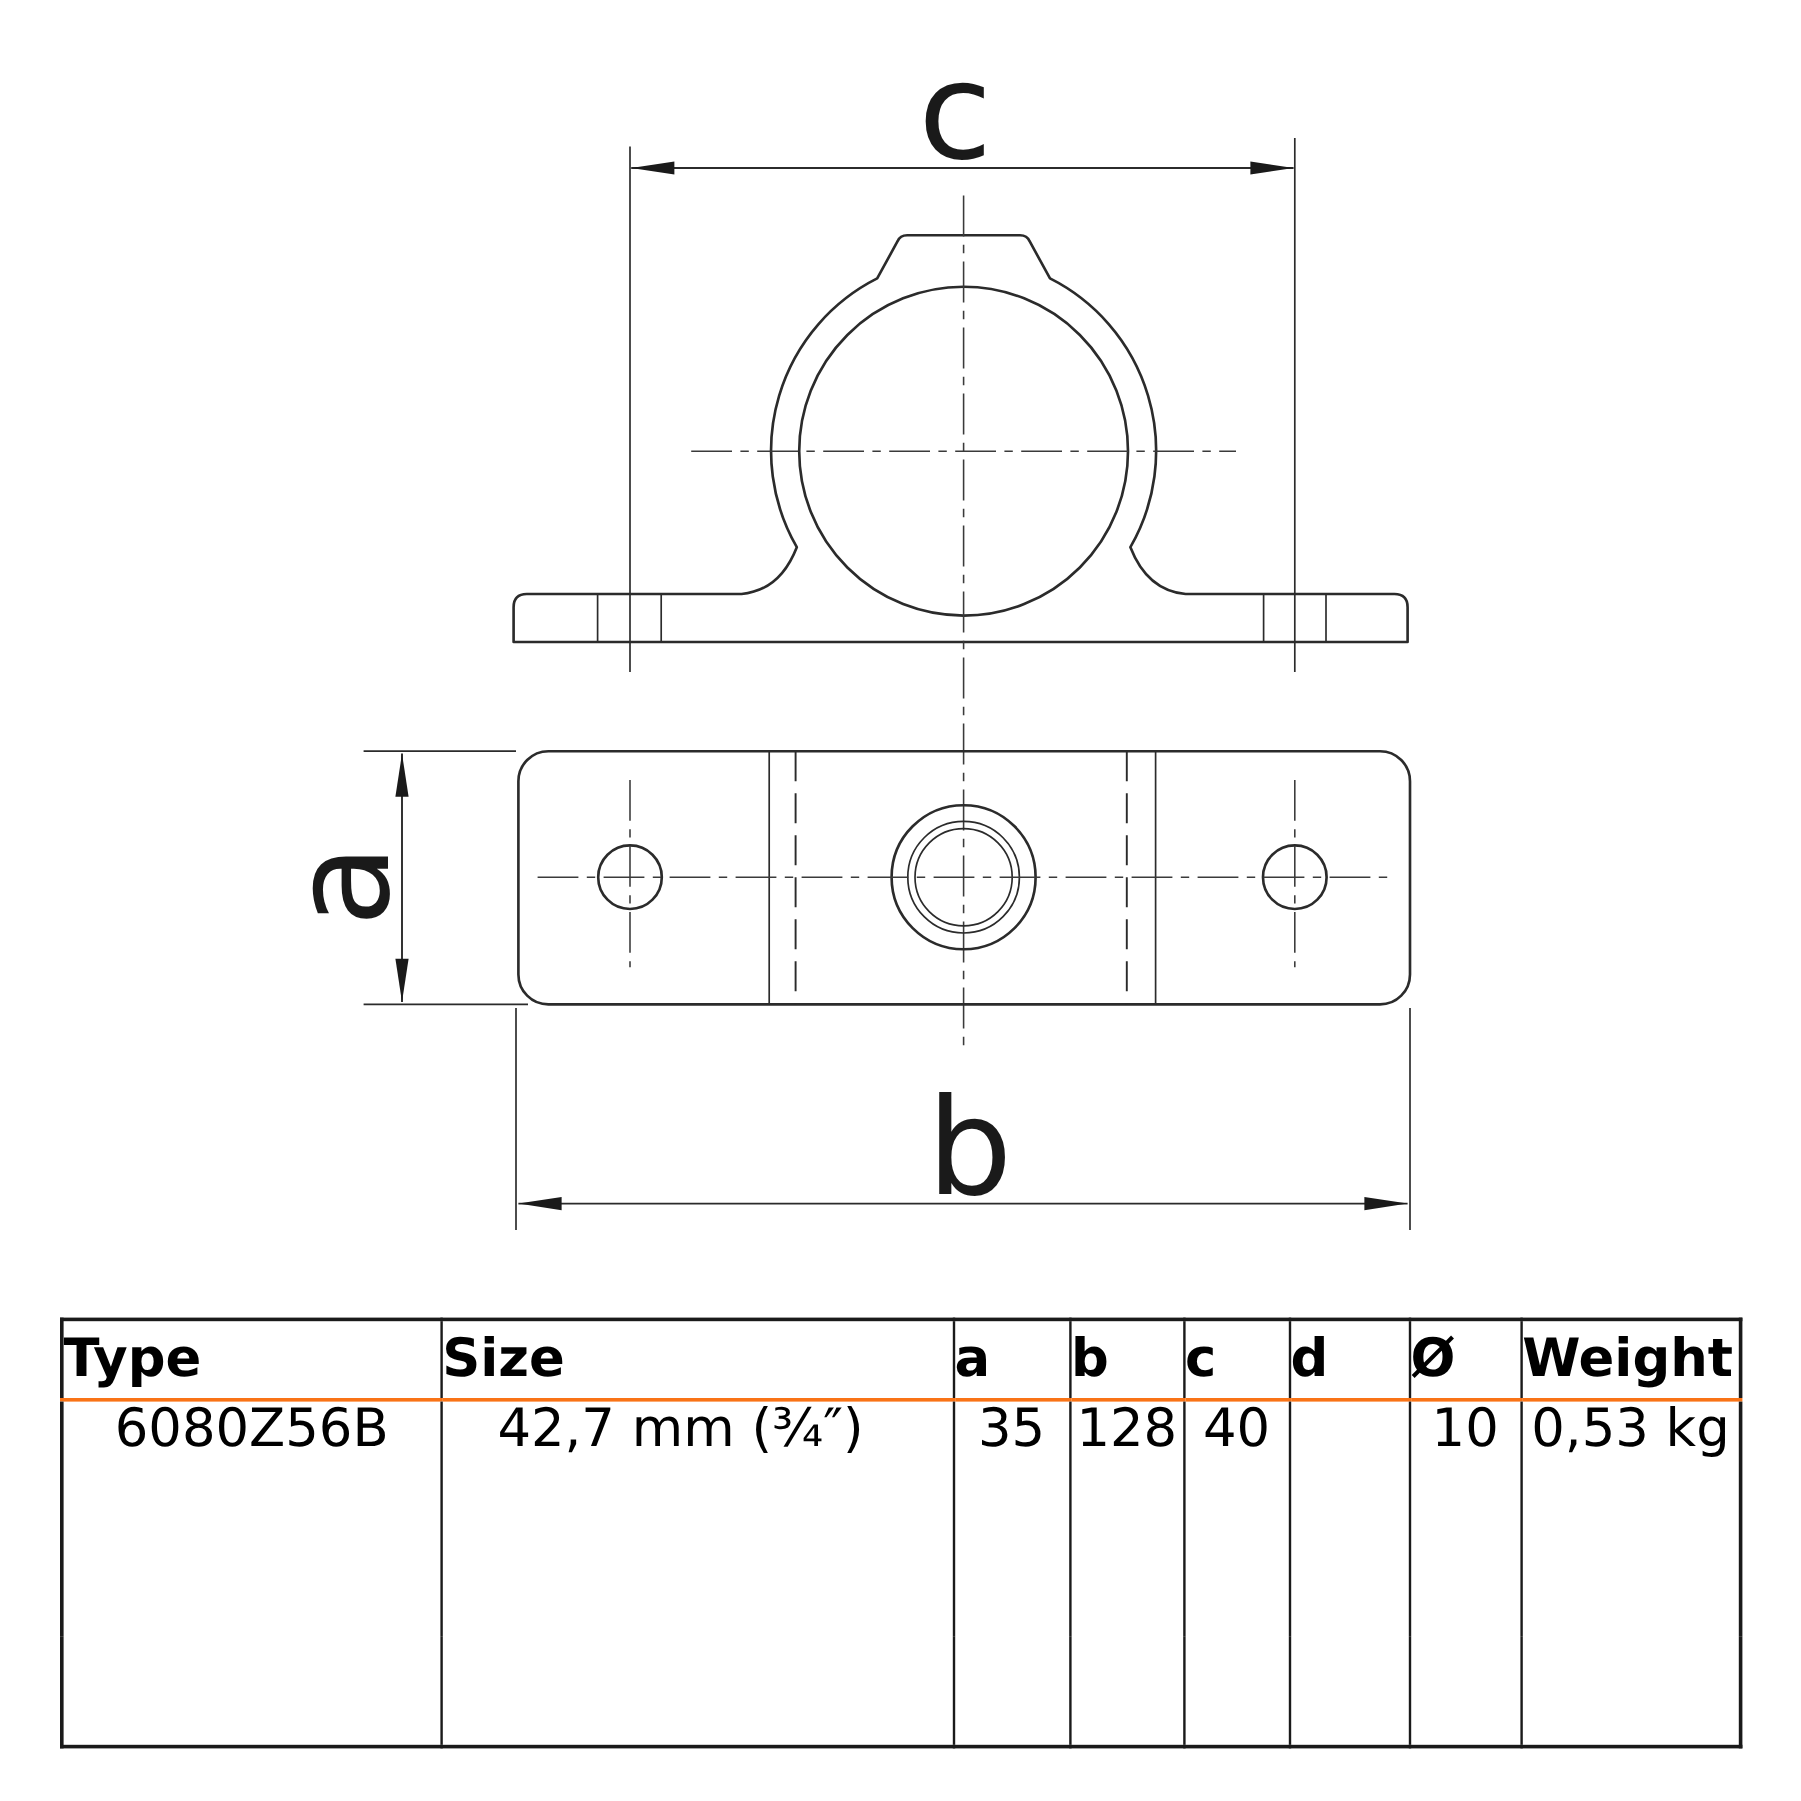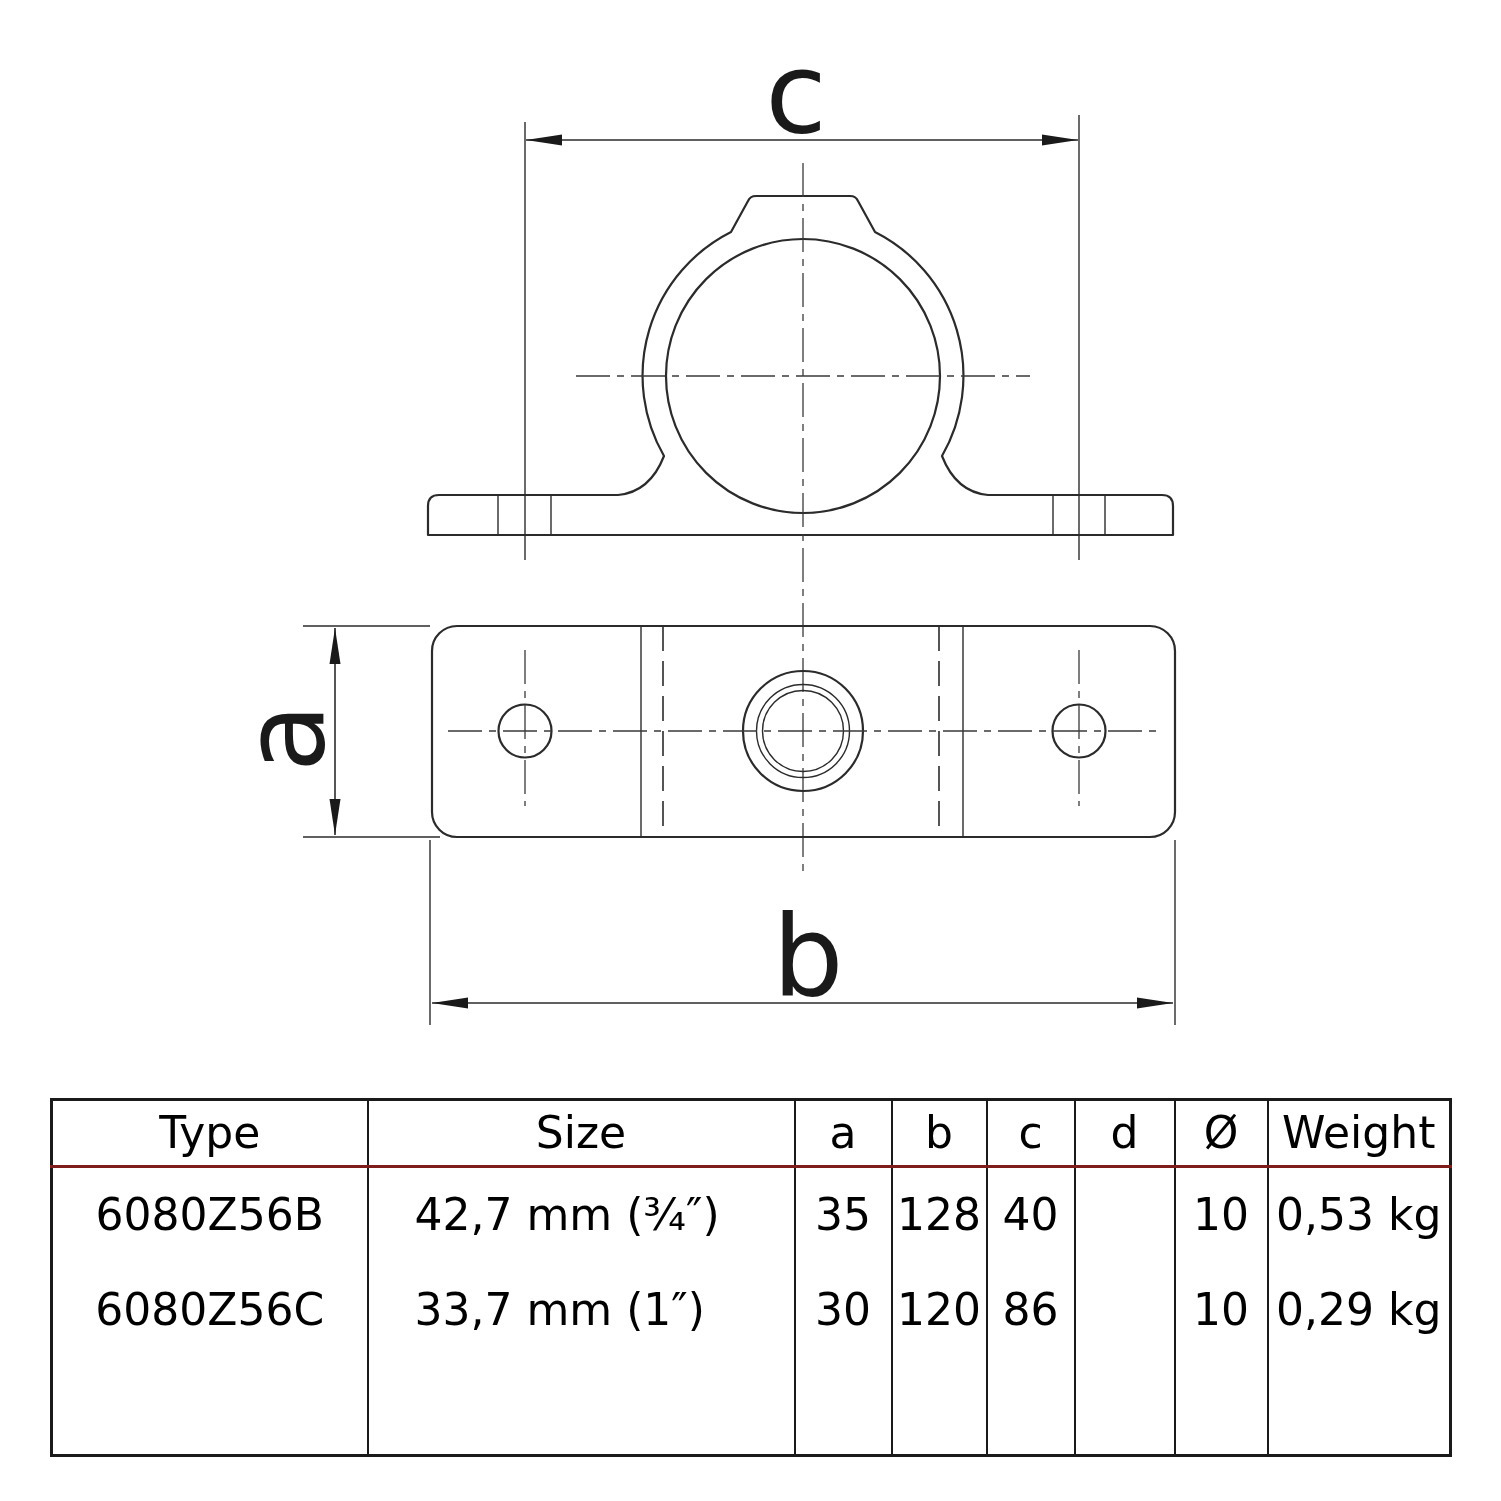--- a/index.html
+++ b/index.html
@@ -13,24 +13,24 @@
   .hiddenline{fill:none;stroke:#2b2b2b;stroke-width:1.6;stroke-dasharray:25 10;}
   .dimline{fill:none;stroke:#2b2b2b;stroke-width:1.6;}
   .arrow{fill:#1a1a1a;stroke:none;}
   .dimtext{fill:#1a1a1a;font-size:112px;font-family:"DejaVu Sans", sans-serif;}
 
   #spec-table{position:absolute;left:50px;top:1098px;width:1399px;height:359px;
               border-collapse:collapse;table-layout:fixed;color:#000;}
   #spec-table td,#spec-table th{border-left:2px solid #1a1a1a;padding:0;margin:0;
               font-size:44px;vertical-align:top;white-space:nowrap;overflow:hidden;}
   #spec-table{border:3px solid #1a1a1a;}
-  #spec-table th{font-weight:normal;line-height:64px;border-bottom:3px solid #7f1d1d;text-align:center;}
+  #spec-table th{font-weight:bold;line-height:64px;border-bottom:3px solid #f97316;text-align:left;}
   #spec-table td{line-height:46px;text-align:center;}
   #spec-table td.size-cell{text-align:left;padding-left:46px;}
-  #spec-table tr.first-data td{padding-top:24px;}
+  #spec-table tr.first-data td{padding-top:0;}
   #spec-table tr.filler td{height:90px;}
   #spec-table col.c-type{width:316px;} #spec-table col.c-size{width:427px;}
   #spec-table col.c-a{width:97px;} #spec-table col.c-b{width:95px;}
   #spec-table col.c-c{width:88px;} #spec-table col.c-d{width:100px;}
   #spec-table col.c-dia{width:93px;} #spec-table col.c-w{width:183px;}
 </style>
 </head>
 <body>
 
 <div id="canvas">
@@ -141,30 +141,20 @@
       <tr class="first-data">
         <td>6080Z56B</td>
         <td class="size-cell">42,7 mm (¾″)</td>
         <td>35</td>
         <td>128</td>
         <td>40</td>
         <td></td>
         <td>10</td>
         <td>0,53 kg</td>
       </tr>
-      <tr>
-        <td>6080Z56C</td>
-        <td class="size-cell">33,7 mm (1″)</td>
-        <td>30</td>
-        <td>120</td>
-        <td>86</td>
-        <td></td>
-        <td>10</td>
-        <td>0,29 kg</td>
-      </tr>
       <tr class="filler">
         <td></td>
           <td></td>
         <td></td>
           <td></td>
         <td></td>
           <td></td>
         <td></td>
           <td></td>
       </tr>

